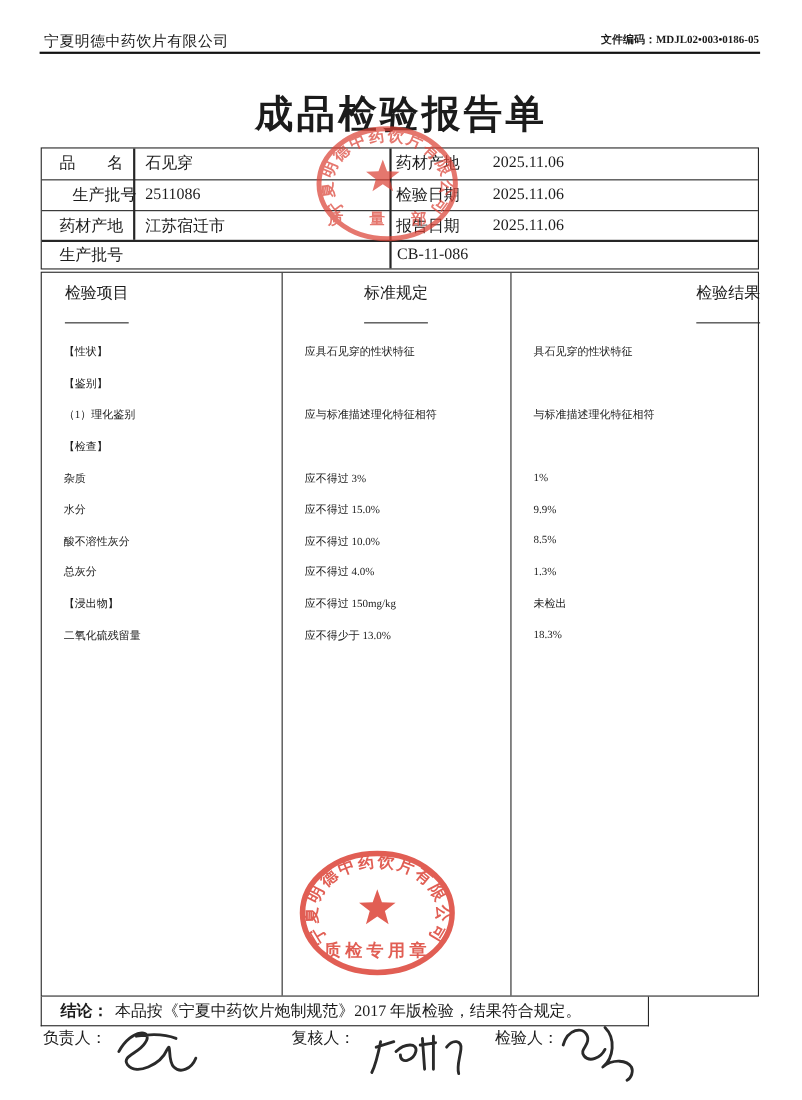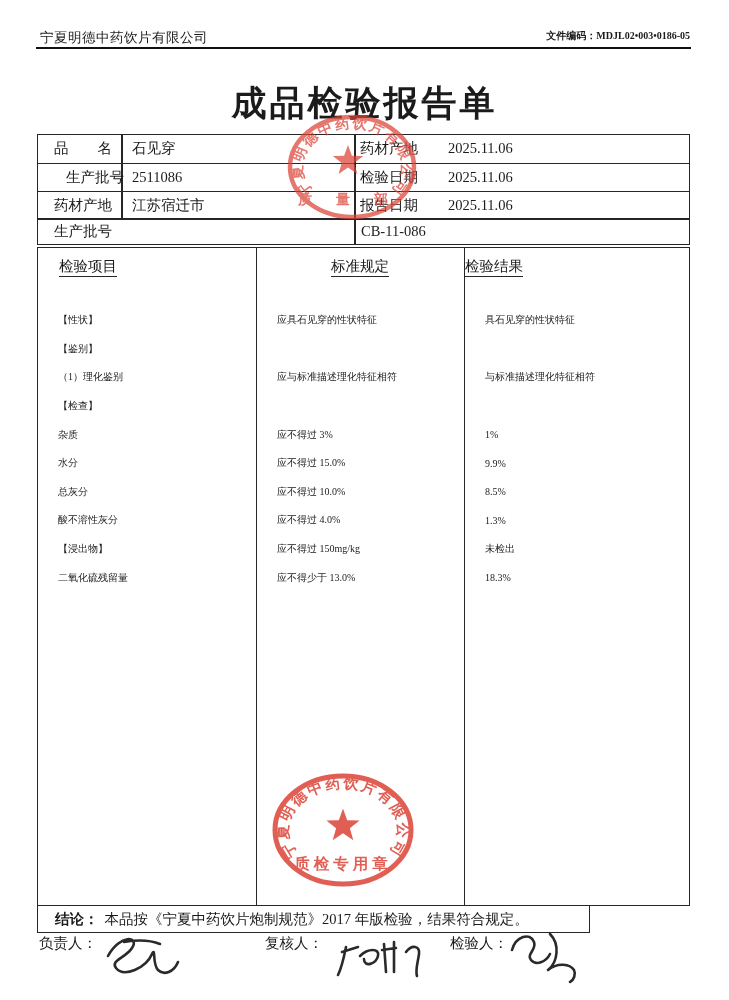--- a/index.html
+++ b/index.html
@@ -15,21 +15,21 @@
 
   .box { position:absolute; border:1.5px solid var(--line); box-sizing:border-box; }
   .hline,.vline { position:absolute; background:var(--line); }
   .hline { height:1.5px; left:0; right:0; }
   .vline { width:1.5px; top:0; }
 
   .cell { position:absolute; font-size:14.5px; display:flex; align-items:center; white-space:pre; }
   .r1{top:0;height:27px} .r2{top:28.5px;height:27px} .r3{top:56.5px;height:27px} .r4{top:84px;height:25px}
 
   .th { font-size:14.5px; }
-  .th span { border-bottom:1.2px solid var(--line); padding-bottom:2px; }
+  .th span { border-bottom:1.2px solid var(--line); padding-bottom:18px; }
   .col { position:absolute; top:0; bottom:0; }
   .col-head { position:absolute; top:9px; left:0; right:0; }
   .rows { position:absolute; top:58px; left:0; right:0; }
   .trow { height:28.6px; display:flex; align-items:center; padding-left:20px; font-size:10px; white-space:pre; }
 
   .concl { display:flex; align-items:center; padding-left:17px; font-size:14.5px; border-top:none !important; }
   .concl b { font-weight:bold; margin-right:6px; }
 
   .signlabel { position:absolute; top:934px; font-size:14.5px; }
   .sig-svg { position:absolute; left:80px; top:922px; }
@@ -82,43 +82,43 @@
 
     <div class="col" style="left:0; width:217px">
       <div class="col-head th" style="padding-left:21px"><span>检验项目</span></div>
       <div class="rows">
           <div class="trow">【性状】</div>
           <div class="trow">【鉴别】</div>
           <div class="trow">（1）理化鉴别</div>
           <div class="trow">【检查】</div>
           <div class="trow">杂质</div>
           <div class="trow">水分</div>
+          <div class="trow">酸不溶性灰分</div>
           <div class="trow">总灰分</div>
-          <div class="trow">酸不溶性灰分</div>
           <div class="trow">【浸出物】</div>
           <div class="trow">二氧化硫残留量</div>
         </div>
     </div>
     <div class="col" style="left:219px; width:206px">
       <div class="col-head th" style="text-align:center"><span>标准规定</span></div>
       <div class="rows">
           <div class="trow">应具石见穿的性状特征</div>
           <div class="trow"></div>
           <div class="trow">应与标准描述理化特征相符</div>
           <div class="trow"></div>
           <div class="trow">应不得过 3%</div>
           <div class="trow">应不得过 15.0%</div>
           <div class="trow">应不得过 10.0%</div>
           <div class="trow">应不得过 4.0%</div>
           <div class="trow">应不得过 150mg/kg</div>
           <div class="trow">应不得少于 13.0%</div>
         </div>
     </div>
     <div class="col" style="left:427px; width:226px">
-      <div class="col-head th" style="text-align:left"><span>检验结果</span></div>
+      <div class="col-head th" style="text-align:right"><span>检验结果</span></div>
       <div class="rows">
           <div class="trow">具石见穿的性状特征</div>
           <div class="trow"></div>
           <div class="trow">与标准描述理化特征相符</div>
           <div class="trow"></div>
           <div class="trow">1%</div>
           <div class="trow">9.9%</div>
           <div class="trow">8.5%</div>
           <div class="trow">1.3%</div>
           <div class="trow">未检出</div>

